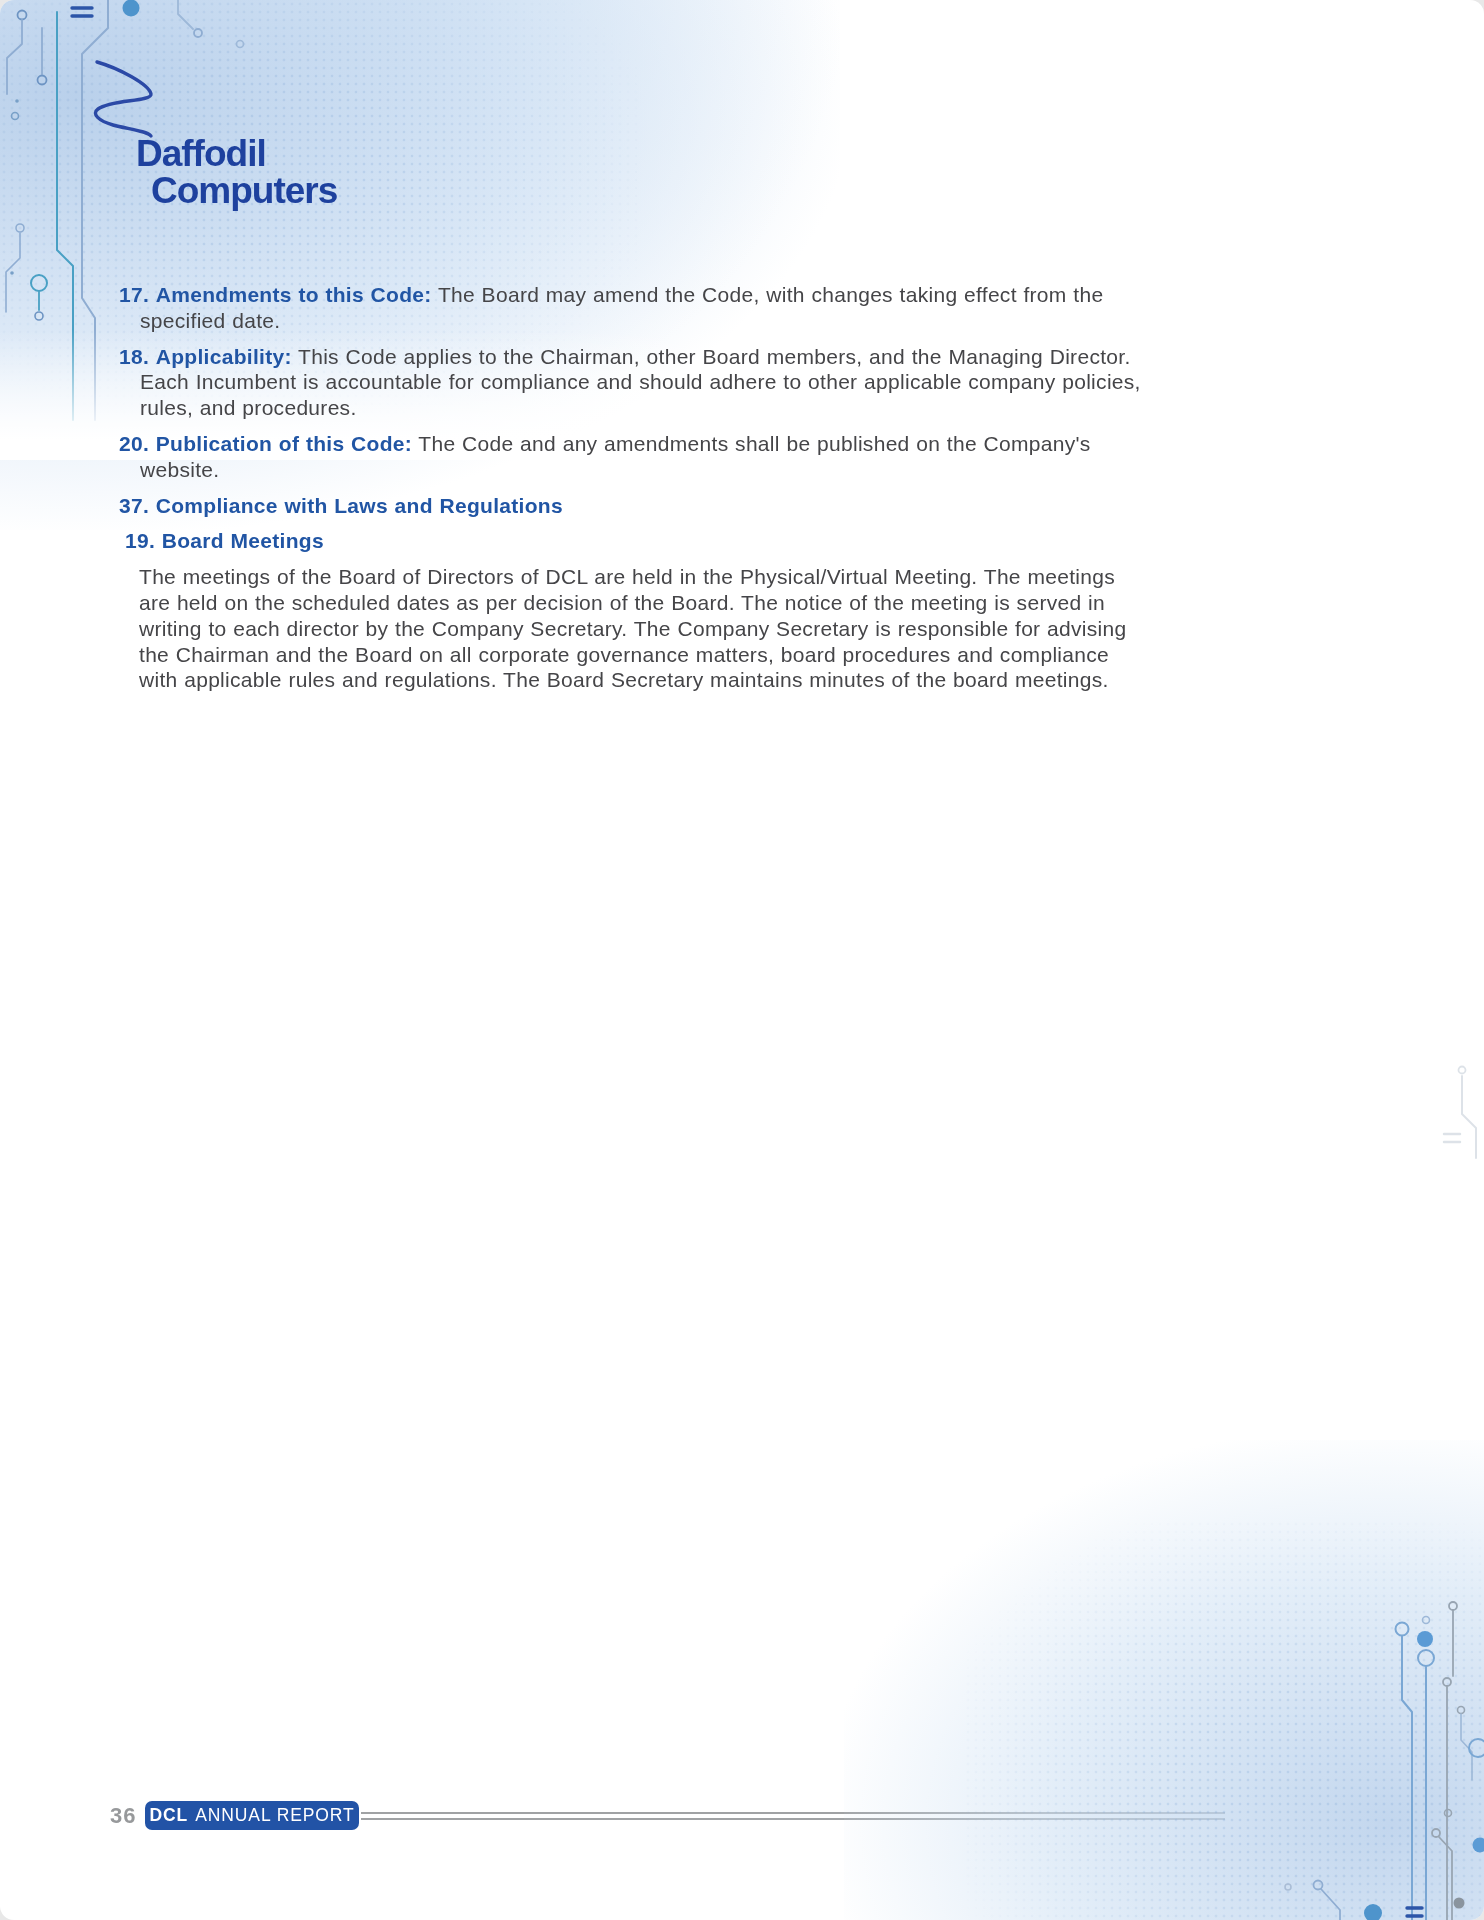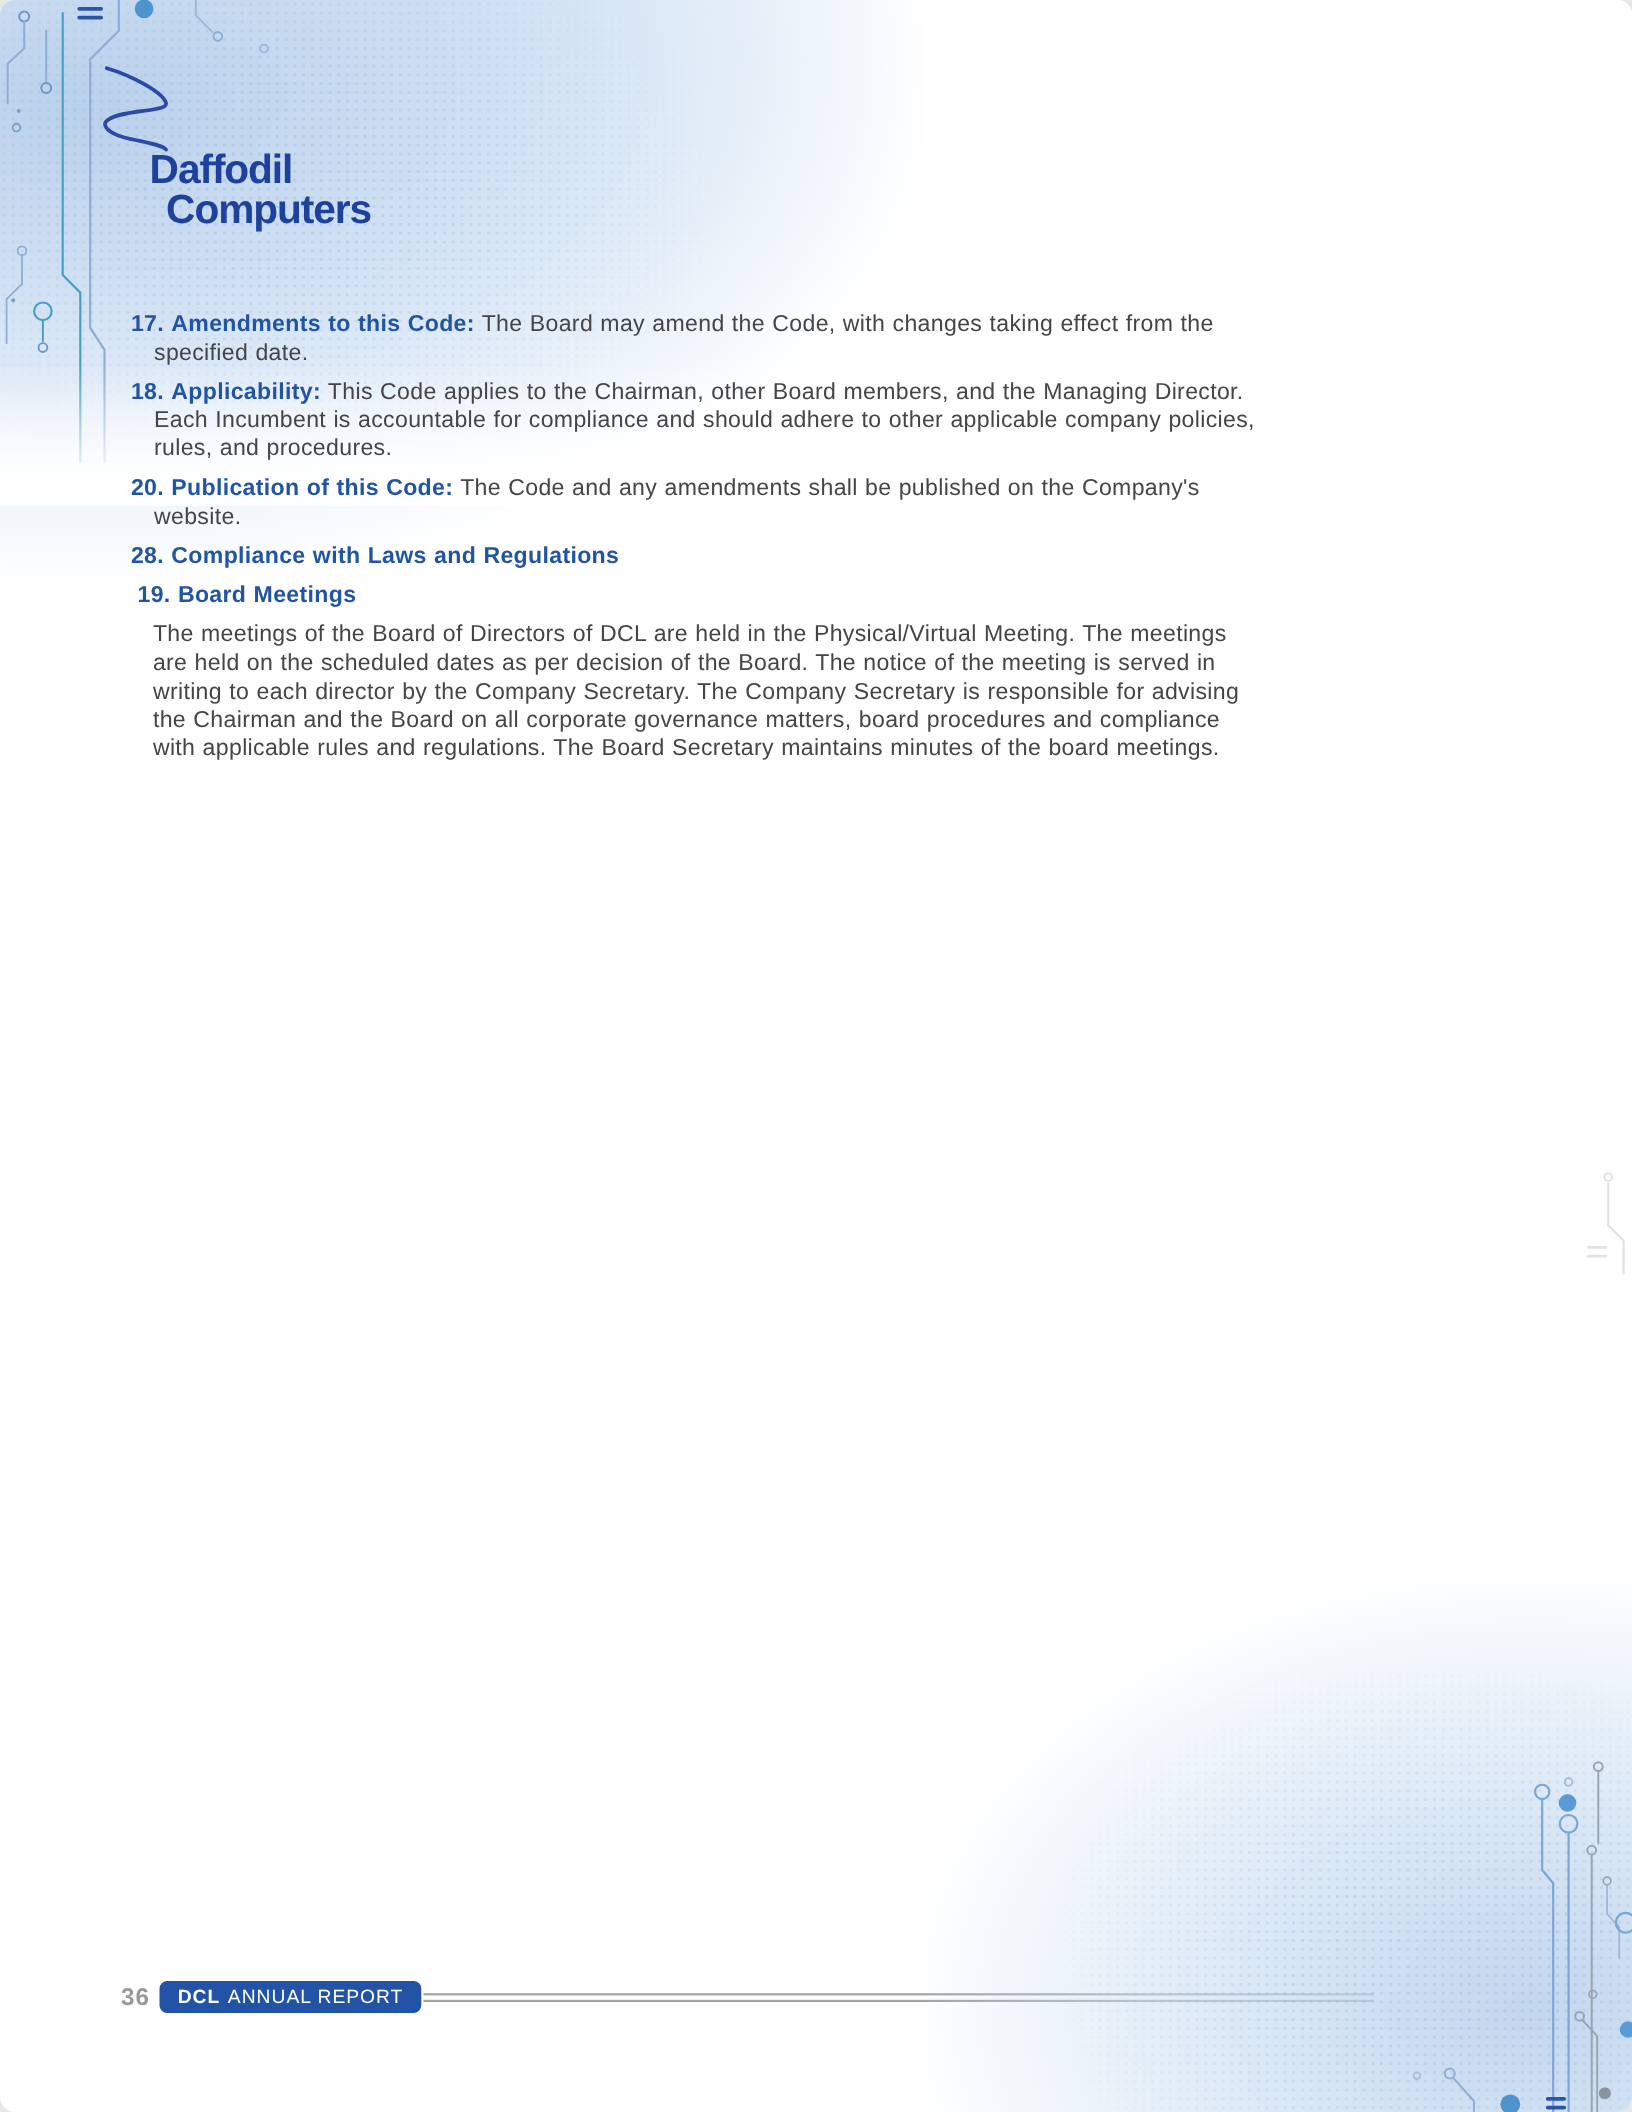--- a/index.html
+++ b/index.html
@@ -62,21 +62,21 @@
   .item .num,.item .head{color:#2155a4;font-weight:bold;}
   .item-22{margin-left:6px;}
   .para{margin:0 0 10px 0;padding-left:20px;max-width:1004px;}
 
   
   .footer{position:absolute;left:110px;top:1801px;display:flex;align-items:center;}
   .page-num{font-size:22px;font-weight:bold;color:#97999b;letter-spacing:1px;margin-right:9px;}
   .badge{
     background:#2253a6;color:#ffffff;border-radius:7px;
     height:29px;display:flex;align-items:center;
-    padding:0 16px;font-size:17.5px;letter-spacing:.9px;white-space:nowrap;
+    padding:0 4px;font-size:17.5px;letter-spacing:.9px;white-space:nowrap;
   }
   .badge .b{font-weight:bold;margin-right:7px;}
   .rule{
     width:864px;height:8px;box-sizing:border-box;margin-left:2px;
     border-top:2px solid #a0a2a4;border-bottom:2px solid #a0a2a4;
   }
 </style>
 </head>
 <body>
 
@@ -123,21 +123,21 @@
       <span class="num">18.</span>
       <span class="head">Applicability:</span>
       <span class="body-text">This Code applies to the Chairman, other Board members, and the Managing Director. Each Incumbent is accountable for compliance and should adhere to other applicable company policies, rules, and procedures.</span>
     </p>
     <p class="item">
       <span class="num">20.</span>
       <span class="head">Publication of this Code:</span>
       <span class="body-text">The Code and any amendments shall be published on the Company's website.</span>
     </p>
     <p class="item">
-      <span class="num">28.</span>
+      <span class="num">37.</span>
       <span class="head">Compliance with Laws and Regulations</span>
     </p>
     <p class="item item-22">
       <span class="num">19.</span>
       <span class="head">Board Meetings</span>
     </p>
     <p class="para">The meetings of the Board of Directors of DCL are held in the Physical/Virtual Meeting. The meetings are held on the scheduled dates as per decision of the Board. The notice of the meeting is served in writing to each director by the Company Secretary. The Company Secretary is responsible for advising the Chairman and the Board on all corporate governance matters, board procedures and compliance with applicable rules and regulations. The Board Secretary maintains minutes of the board meetings.</p>
   </main>
 
   <div class="footer">

